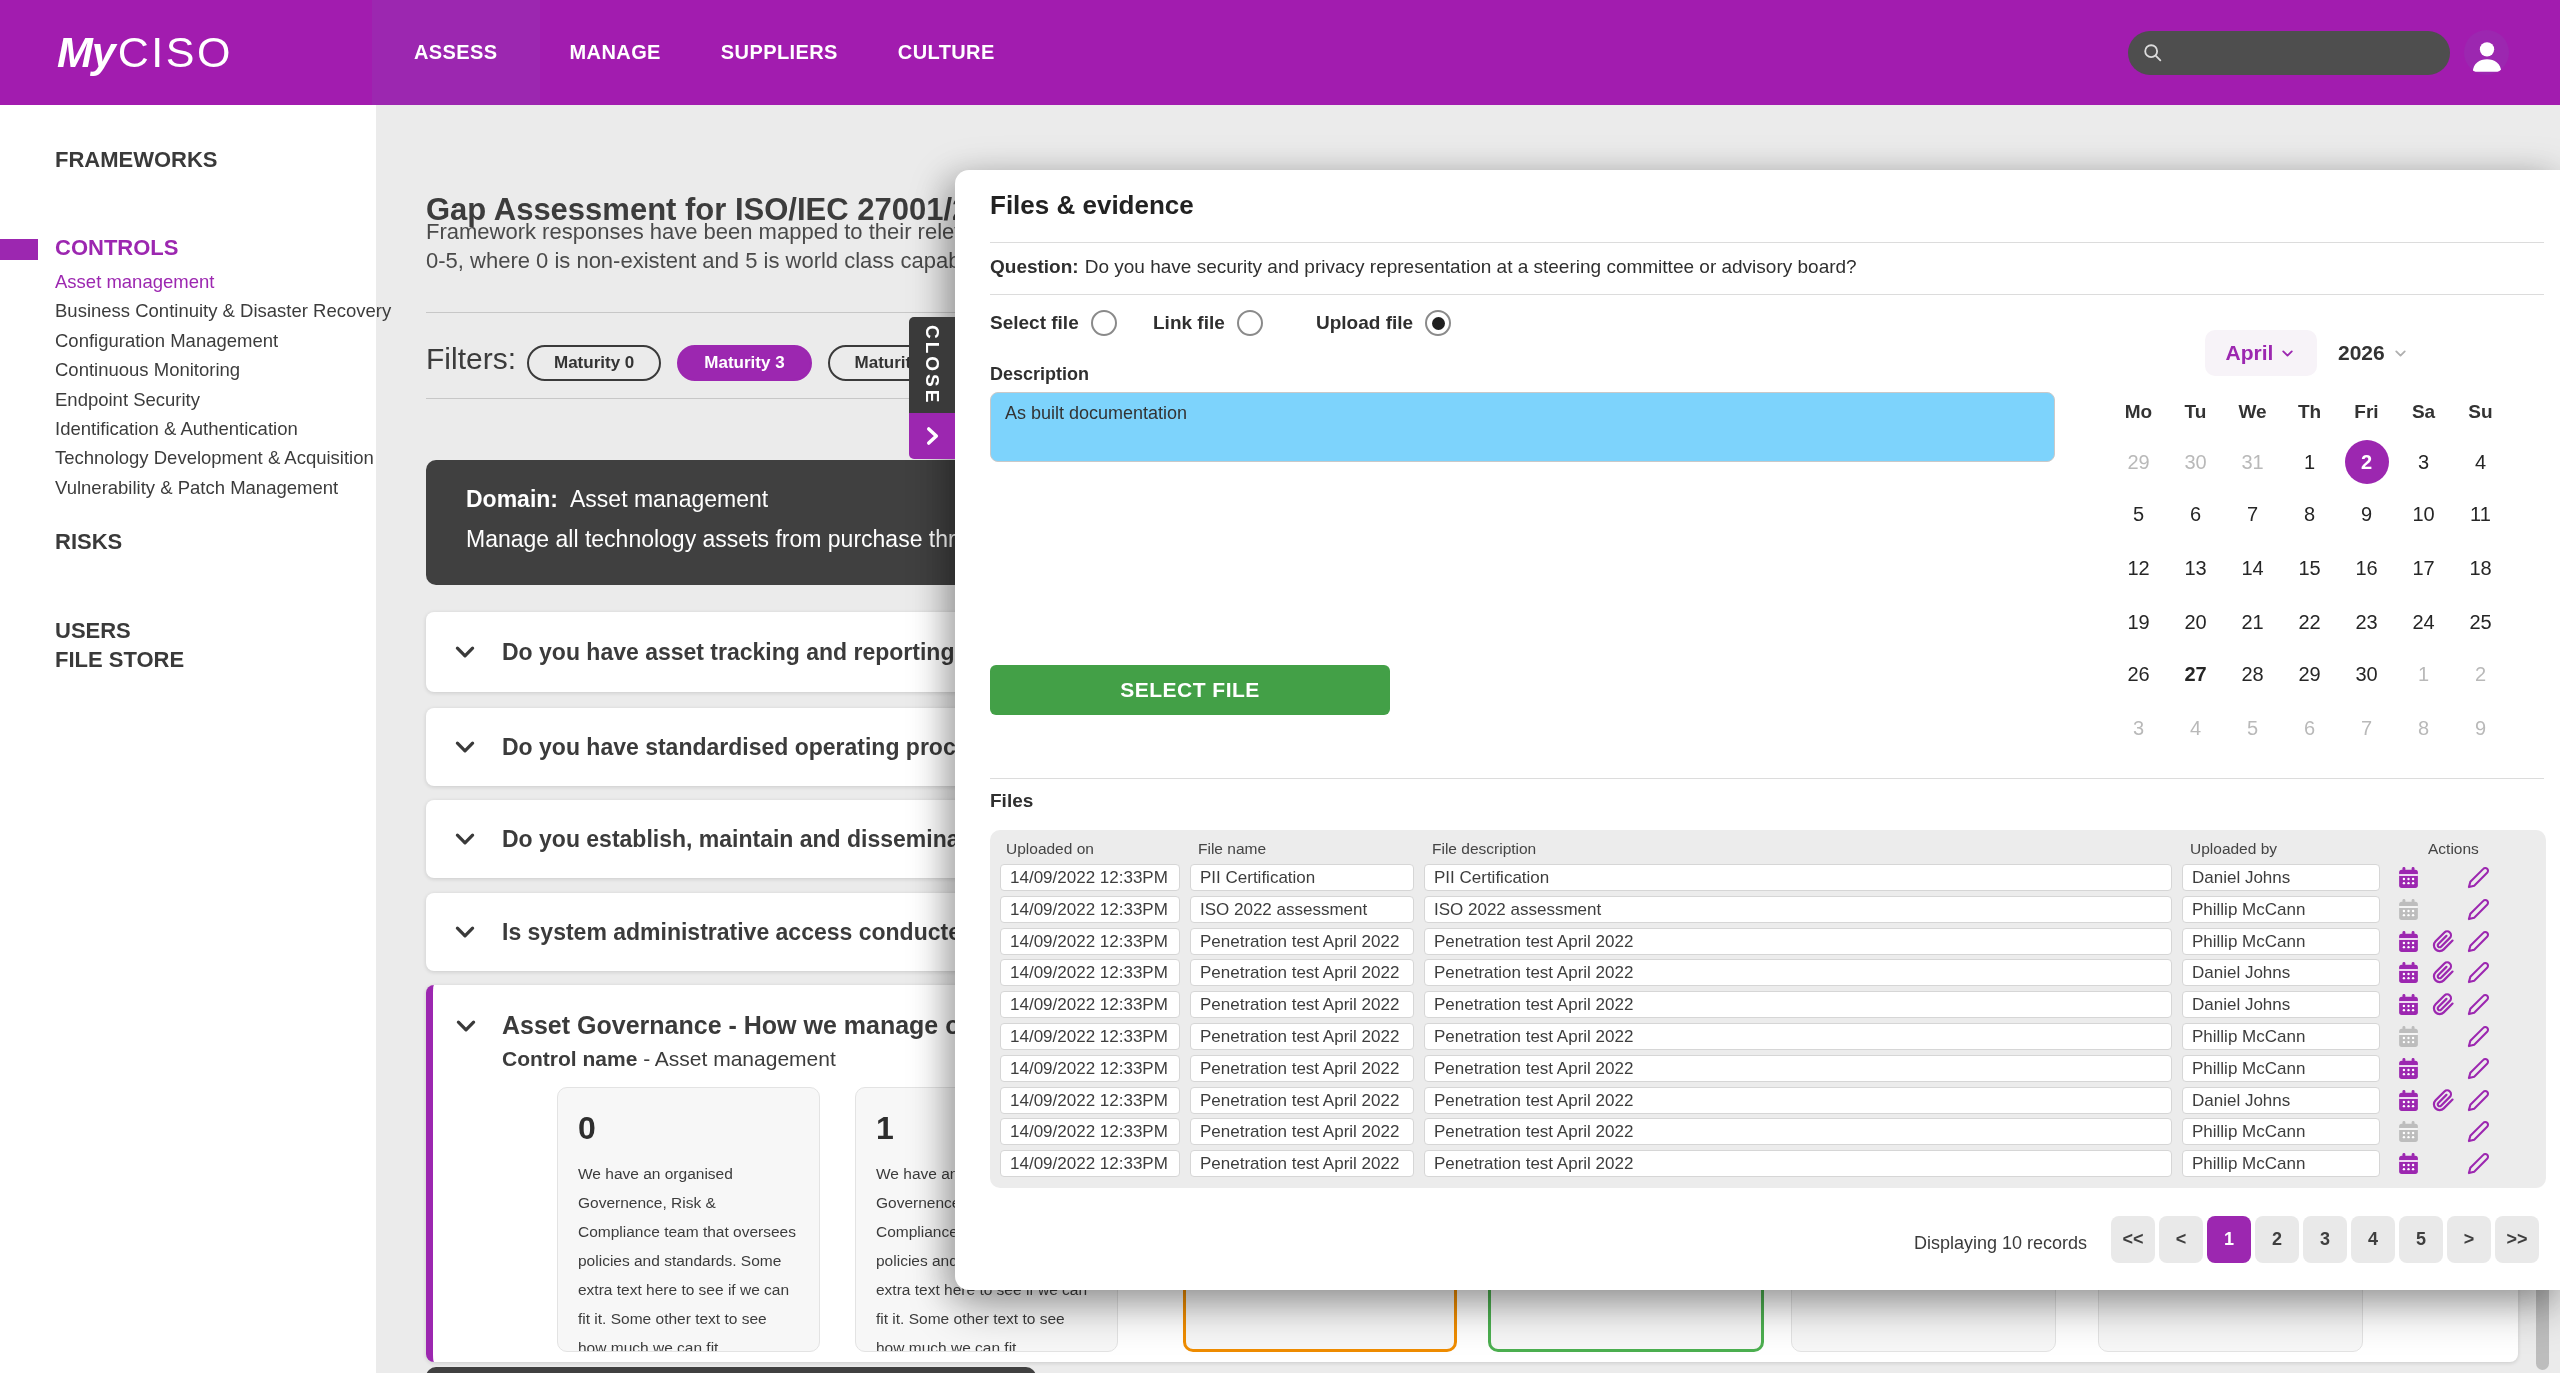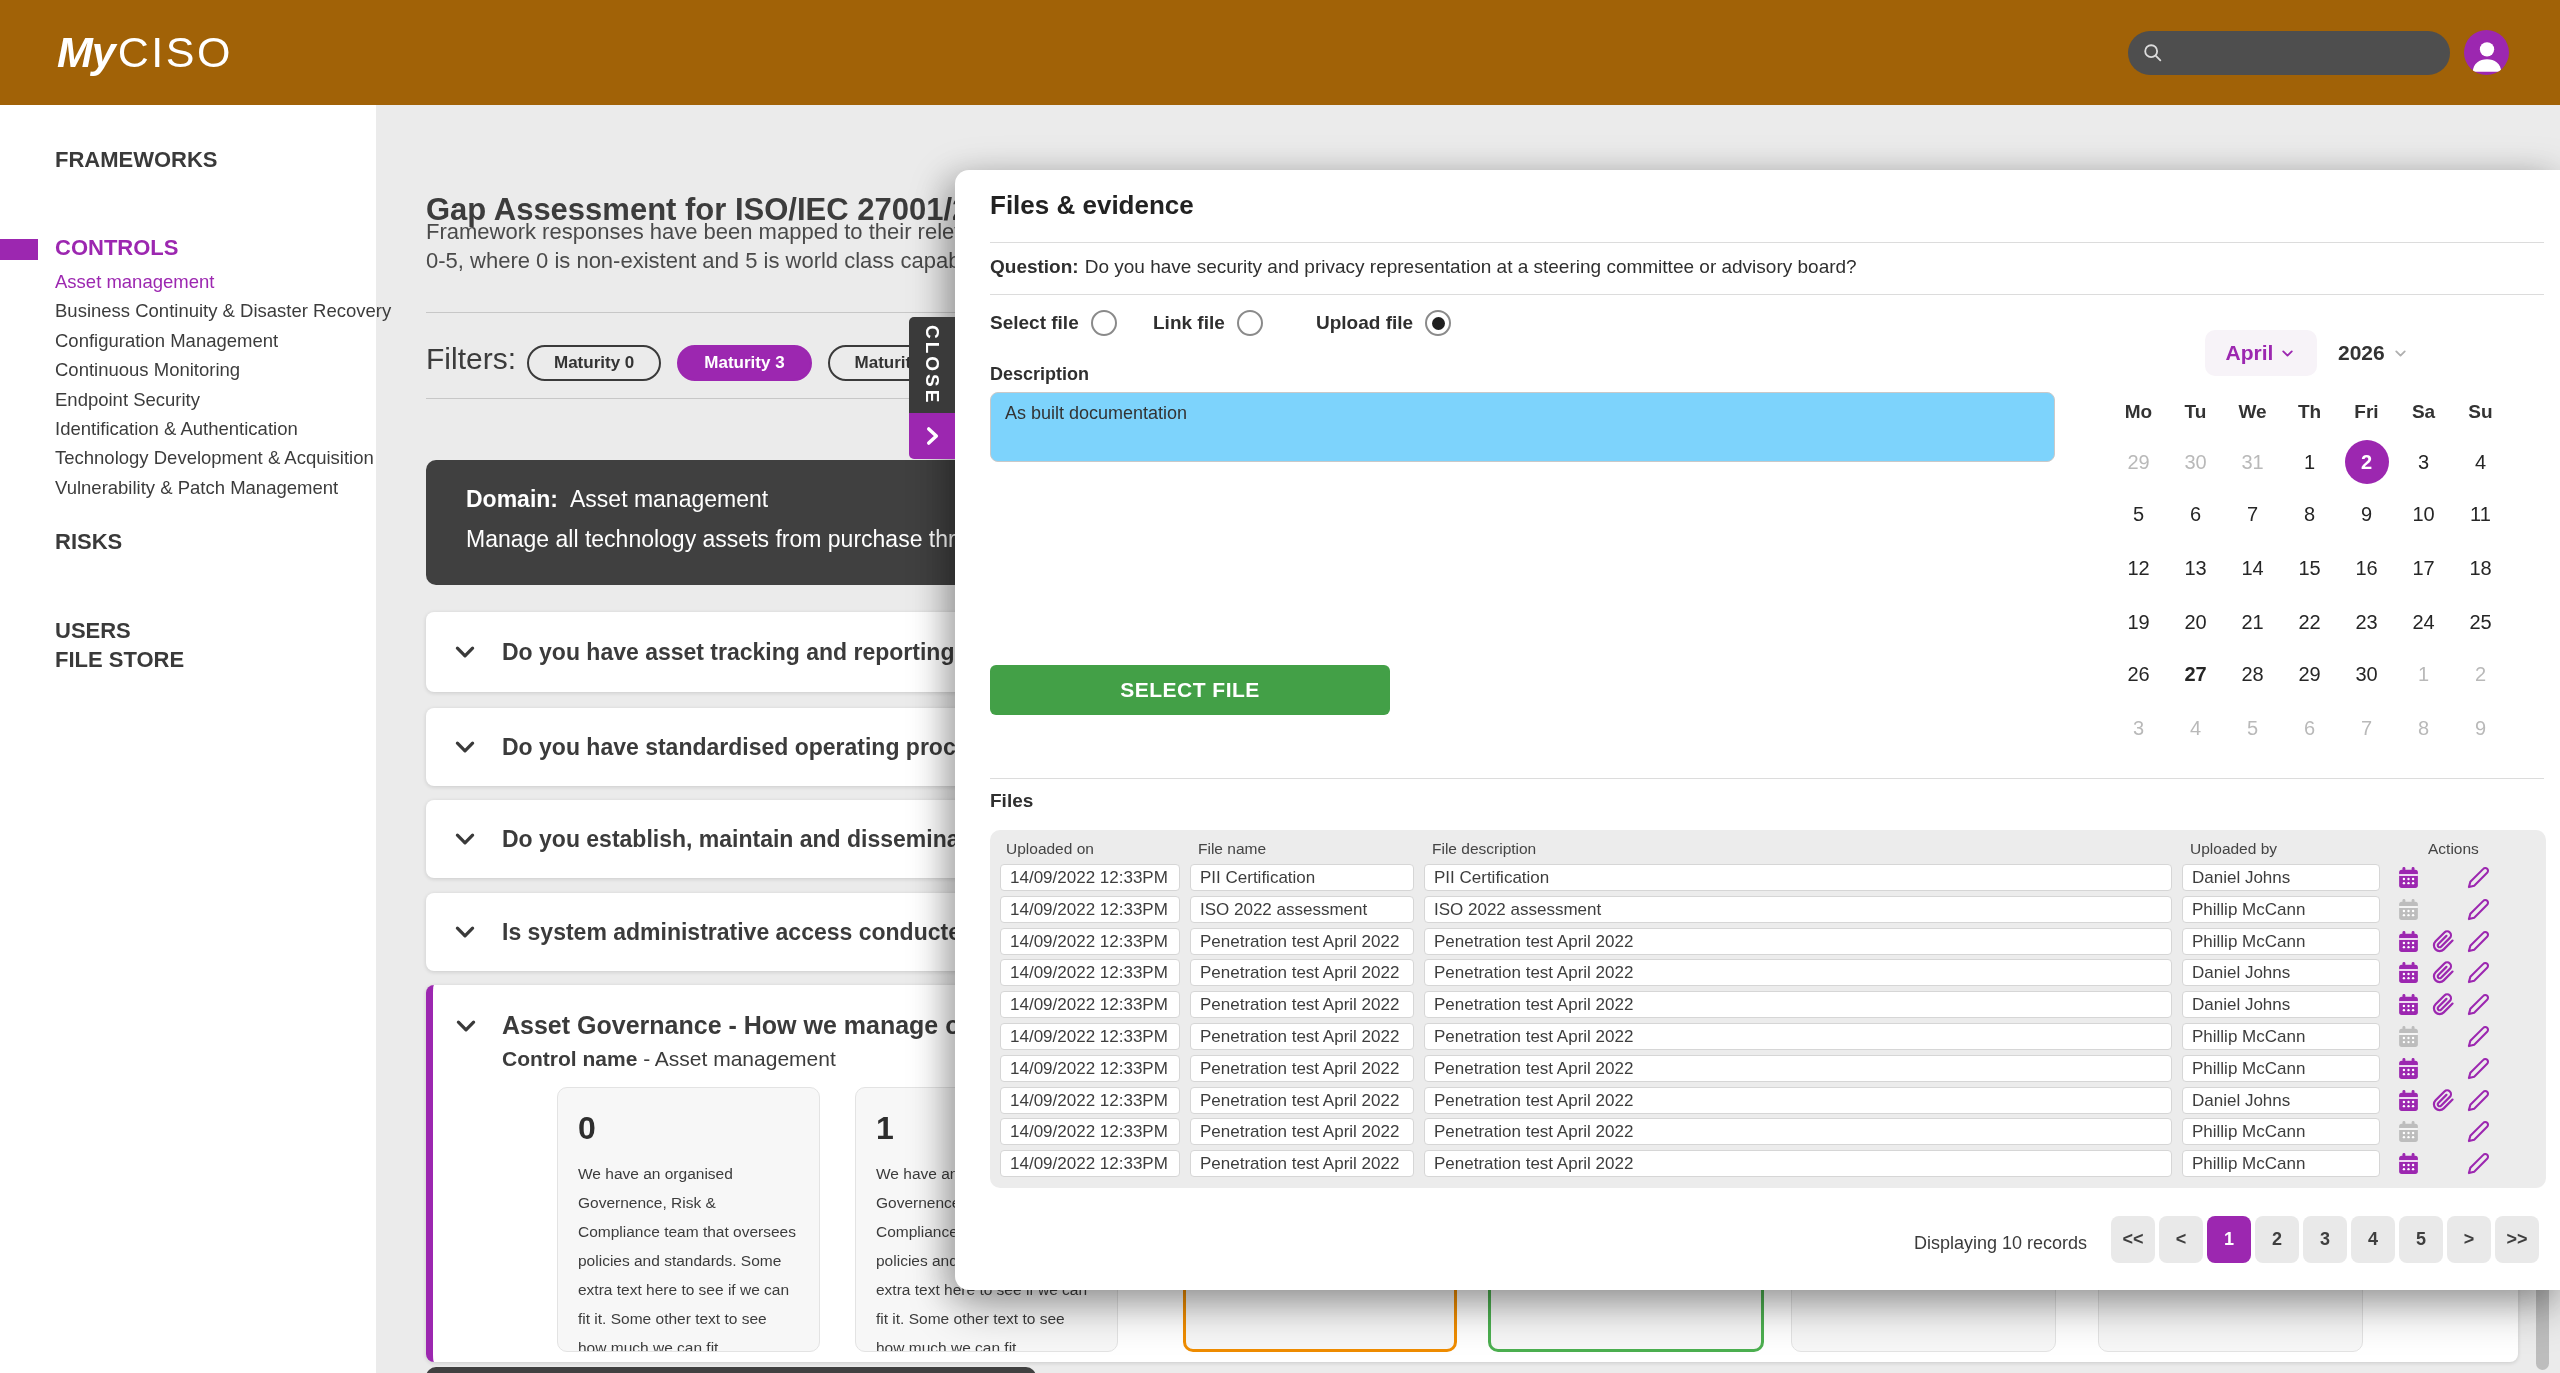--- a/index.html
+++ b/index.html
@@ -1,21 +1,21 @@
 <!DOCTYPE html>
 <html><head>
 <meta charset="utf-8">
 <style>
   html,body{margin:0;padding:0;background:#fff;}
   *{box-sizing:border-box;}
   .stage{position:relative;width:2560px;height:1373px;overflow:hidden;background:#ebebeb;
          font-family:"Liberation Sans","DejaVu Sans",sans-serif;color:#3c3c3c;}
 
   
-  .navbar{position:absolute;left:0;top:0;width:2560px;height:105px;background:#a16207;z-index:30;}
+  .navbar{position:absolute;left:0;top:0;width:2560px;height:105px;background:#a21caf;z-index:30;}
   .logo{position:absolute;left:57px;top:0;height:105px;display:flex;align-items:center;color:#fff;font-size:43px;cursor:pointer;}
   .logo-my{font-weight:800;font-style:italic;letter-spacing:-1px;}
   .logo-ciso{font-weight:300;letter-spacing:2.5px;margin-left:3px;}
   .nav-items{position:absolute;left:372px;top:0;height:105px;display:flex;}
   .nav-item{height:105px;display:flex;align-items:center;padding:0 30px;color:#fff;font-size:20px;font-weight:700;letter-spacing:.4px;cursor:pointer;}
   .nav-item.active{background:#9c27b0;padding:0 42px;}
   .nav-search{position:absolute;left:2128px;top:31px;width:322px;height:44px;background:#4e4e4e;border-radius:22px;display:flex;align-items:center;padding-left:14px;}
   .nav-search input{background:transparent;border:none;outline:none;color:#eee;font-size:18px;width:270px;margin-left:8px;font-family:inherit;}
   .nav-avatar{position:absolute;left:2464px;top:30px;width:45px;height:45px;border-radius:50%;background:#9c27b0;display:flex;align-items:center;justify-content:center;cursor:pointer;overflow:hidden;}
 
@@ -122,20 +122,26 @@
 </head>
 <body>
 
 <div class="stage">
 
   <header class="navbar">
     <div class="logo">
       <span class="logo-my">My</span>
       <span class="logo-ciso">CISO</span>
     </div>
+    <nav class="nav-items" id="nav-items">
+        <div class="nav-item active">ASSESS</div>
+        <div class="nav-item">MANAGE</div>
+        <div class="nav-item">SUPPLIERS</div>
+        <div class="nav-item">CULTURE</div>
+      </nav>
     <div class="nav-search">
       <span style="display:flex;">
         <svg width="22" height="22" viewBox="0 0 24 24" fill="none">
             <circle cx="10" cy="10" r="6.5" stroke="#dcdcdc" stroke-width="2"></circle>
             <line x1="15.2" y1="15.2" x2="20" y2="20" stroke="#dcdcdc" stroke-width="2" stroke-linecap="round"></line>
           </svg>
       </span>
       <input placeholder="" style="">
     </div>
     <div class="nav-avatar">

